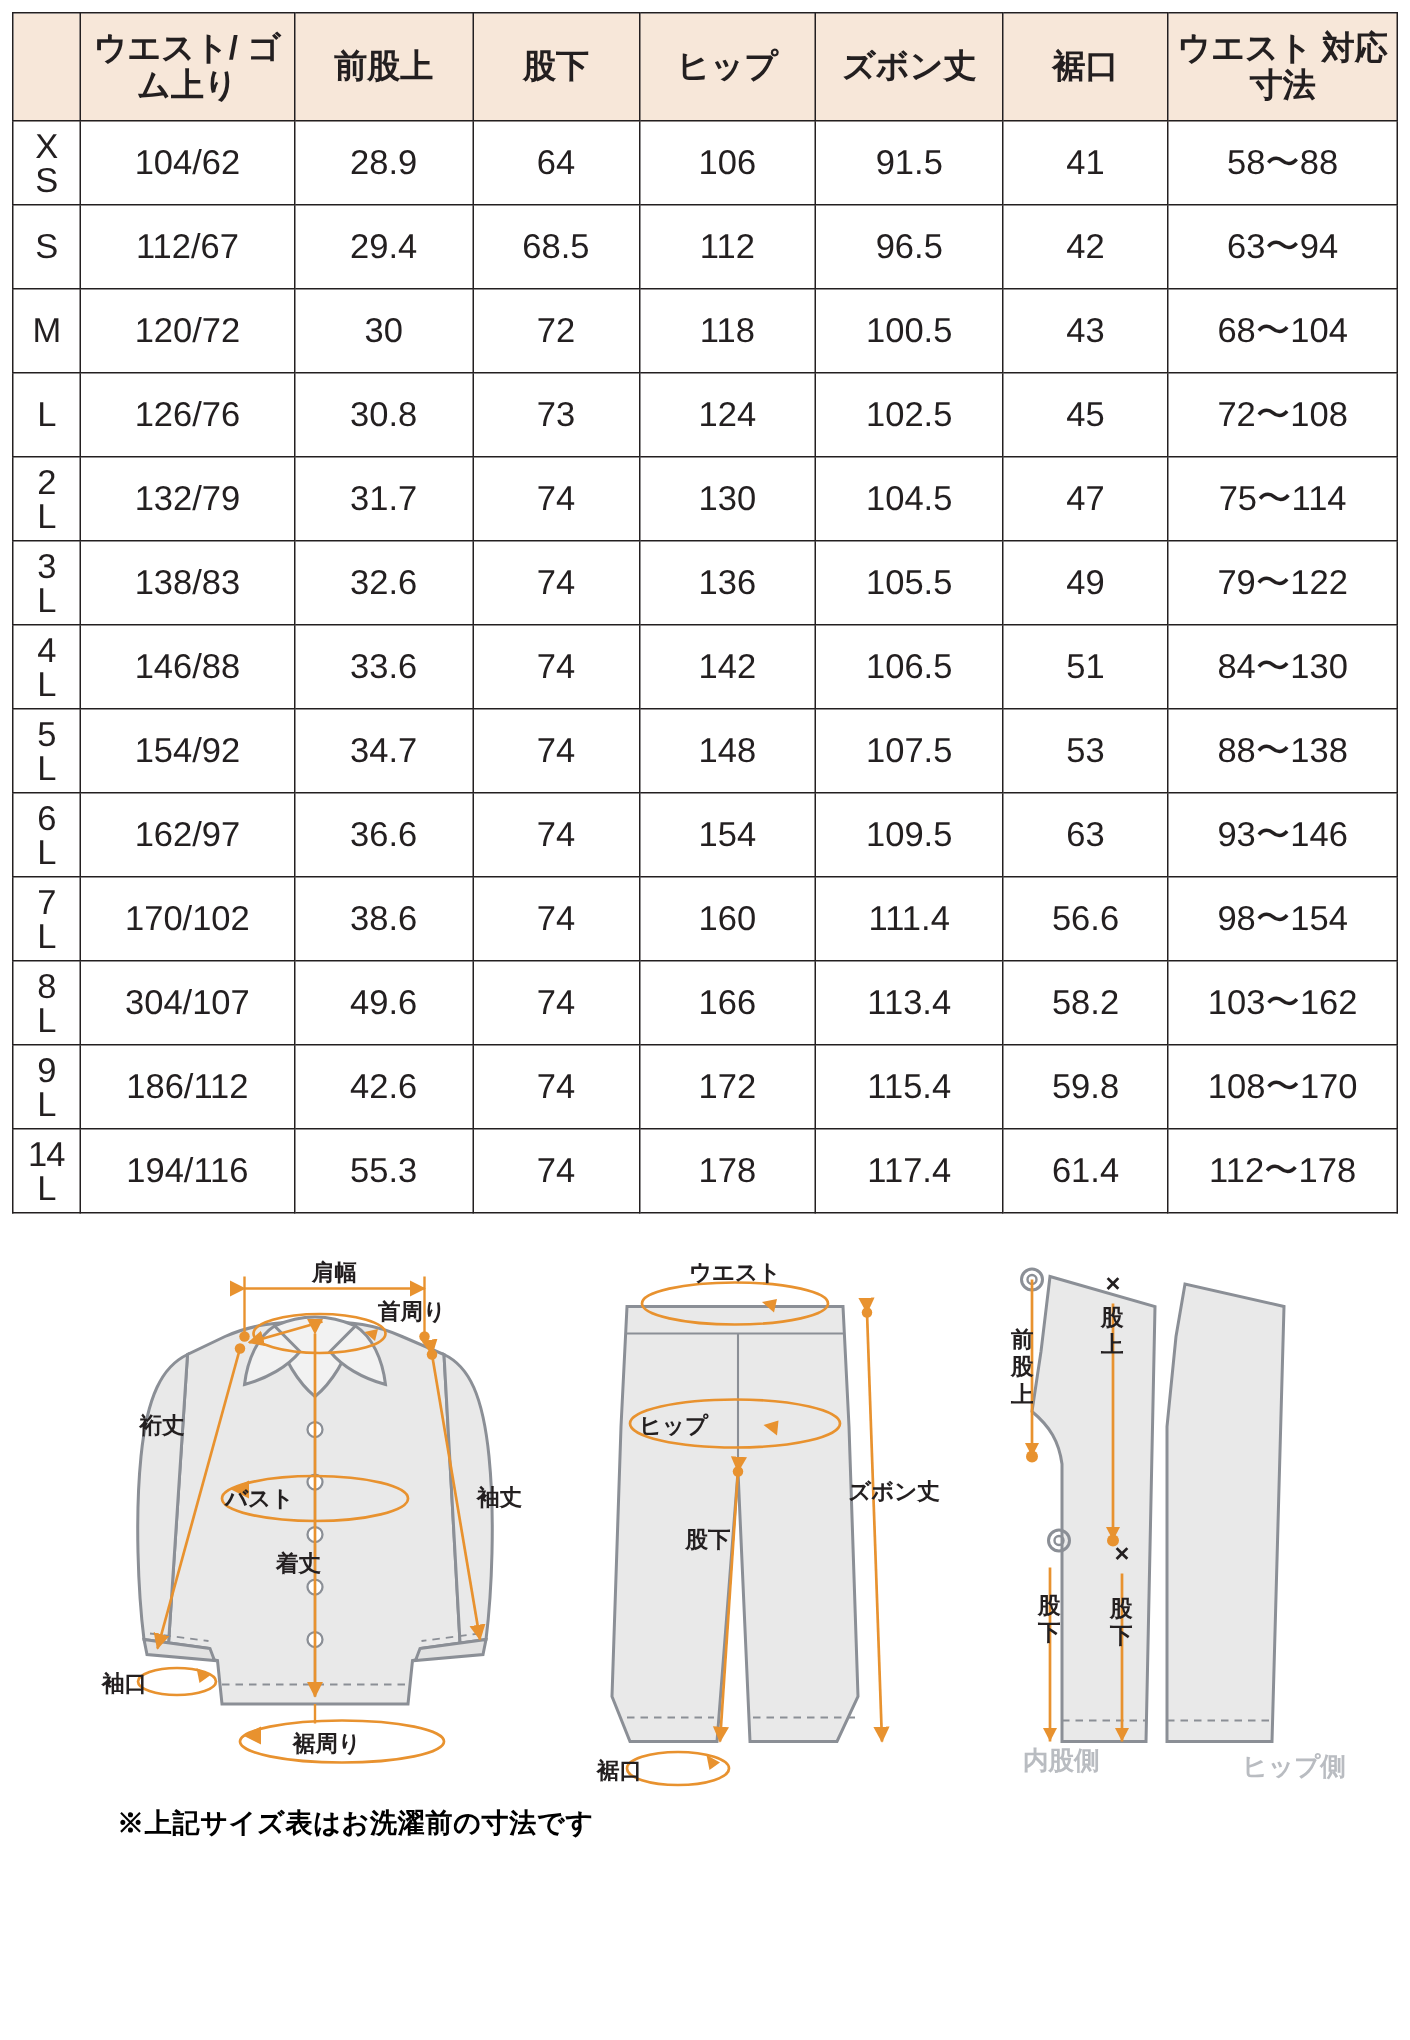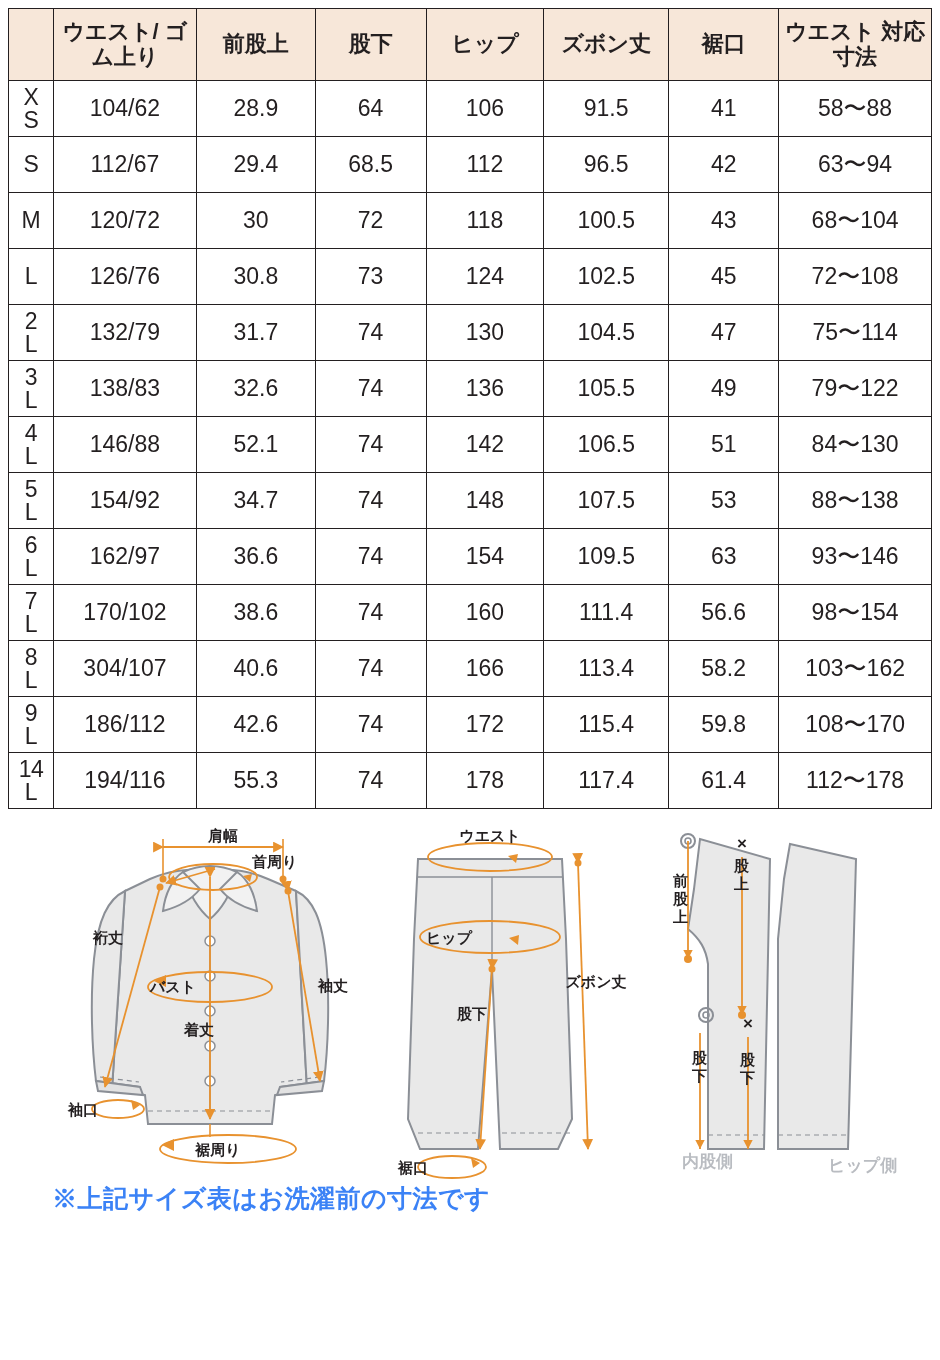--- a/index.html
+++ b/index.html
@@ -52,32 +52,32 @@
     padding: 0 1px;
     letter-spacing: -0.5px;
   }
   td.size-label span { display: block; }
 
   
   .illus {
     position: relative;
     width: 940px;
     height: 400px;
-    margin-top: 10px;
+    margin-top: 22px;
   }
   .illus svg { display: block; }
 
   .footnote {
     position: absolute;
-    left: 52px;
+    left: 78px;
     bottom: 4px;
-    font-size: 25px;
+    font-size: 18px;
     font-weight: bold;
     letter-spacing: 0.5px;
-    color: #3b82f6;
+    color: #000000;
     white-space: nowrap;
   }
 
   .vlabel { writing-mode: vertical-rl; text-orientation: upright; }
 </style>
 </head>
 <body>
 
 <div class="page">
 
@@ -185,21 +185,21 @@
           <td>105.5</td>
           <td>49</td>
           <td>79〜122</td>
         </tr>
         <tr>
           <td class="size-label">
             <span>4</span>
             <span>L</span>
           </td>
           <td>146/88</td>
-          <td>52.1</td>
+          <td>33.6</td>
           <td>74</td>
           <td>142</td>
           <td>106.5</td>
           <td>51</td>
           <td>84〜130</td>
         </tr>
         <tr>
           <td class="size-label">
             <span>5</span>
             <span>L</span>
@@ -237,21 +237,21 @@
           <td>111.4</td>
           <td>56.6</td>
           <td>98〜154</td>
         </tr>
         <tr>
           <td class="size-label">
             <span>8</span>
             <span>L</span>
           </td>
           <td>304/107</td>
-          <td>40.6</td>
+          <td>49.6</td>
           <td>74</td>
           <td>166</td>
           <td>113.4</td>
           <td>58.2</td>
           <td>103〜162</td>
         </tr>
         <tr>
           <td class="size-label">
             <span>9</span>
             <span>L</span>

